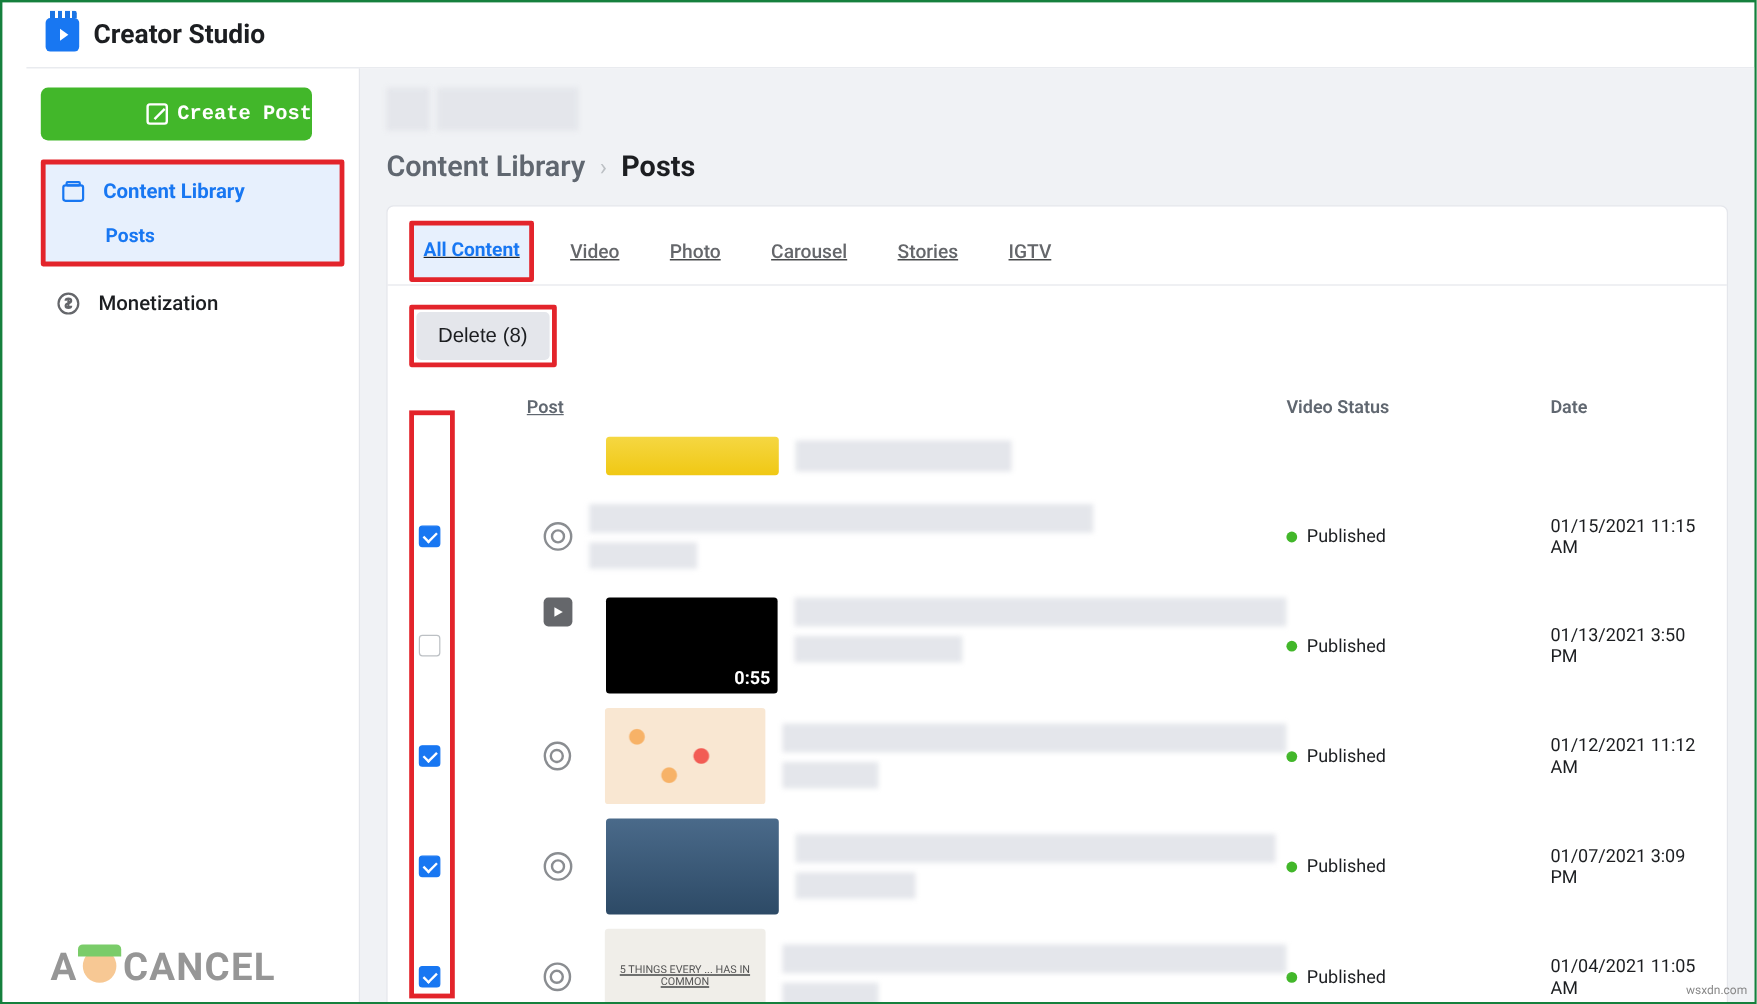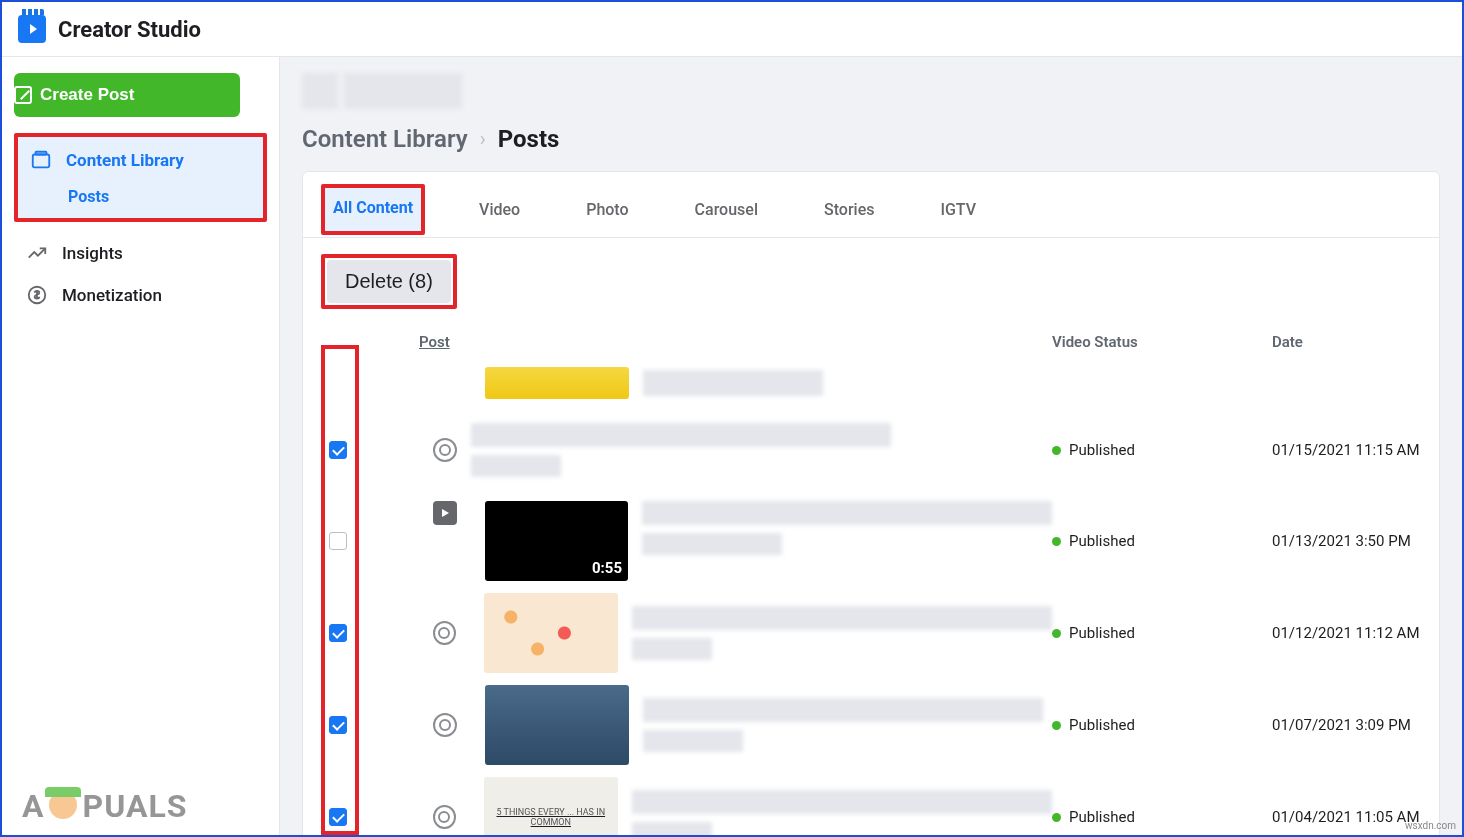--- a/index.html
+++ b/index.html
@@ -1,28 +1,28 @@
 <!DOCTYPE html>
 <html><head>
 <meta charset="utf-8">
 <style>
   *{box-sizing:border-box;margin:0;padding:0;}
   html,body{width:1464px;height:837px;font-family:-apple-system,BlinkMacSystemFont,"Segoe UI",Roboto,Helvetica,Arial,sans-serif;background:#fff;color:#1c1e21;}
-  .frame{width:1464px;height:837px;border:2px solid #1d4ed8;position:relative;overflow:hidden;}
+  .frame{width:1464px;height:837px;border:2px solid #15803d;position:relative;overflow:hidden;padding-left:20px;}
   
   .topbar{height:55px;border-bottom:1px solid #e4e6eb;display:flex;align-items:center;padding:0 16px;}
   .logo-badge{width:28px;height:28px;background:#1877f2;border-radius:4px;position:relative;display:flex;align-items:center;justify-content:center;margin-right:12px;}
   .logo-badge::before{content:"";position:absolute;top:-6px;left:2px;width:24px;height:6px;background:#1b74e4;border-radius:2px 2px 0 0;
     background-image:linear-gradient(90deg,#fff 2px,#1b74e4 2px,#1b74e4 6px,#fff 6px,#fff 8px,#1b74e4 8px,#1b74e4 12px,#fff 12px,#fff 14px,#1b74e4 14px,#1b74e4 18px,#fff 18px,#fff 20px,#1b74e4 20px);}
   .logo-badge .tri{width:0;height:0;border-left:7px solid #fff;border-top:5px solid transparent;border-bottom:5px solid transparent;margin-left:2px;}
   .app-title{font-size:22px;font-weight:700;color:#1c1e21;}
   
   .body{display:flex;height:calc(100% - 55px);}
   .sidebar{width:278px;flex:0 0 278px;border-right:1px solid #e4e6eb;padding:16px 12px;position:relative;}
-  .create-btn{width:226px;height:44px;background:#42b72a;border:none;border-radius:6px;color:#fff;font-size:17px;font-weight:700;display:flex;align-items:center;justify-content:flex-start;gap:8px;cursor:pointer;}
+  .create-btn{width:226px;height:44px;background:#42b72a;border:none;border-radius:6px;color:#fff;font-size:17px;font-weight:700;display:flex;align-items:center;justify-content:flex-end;gap:8px;cursor:pointer;font-family:Liberation Mono, monospace;}
   .create-btn .pen{width:18px;height:18px;border:2px solid #fff;border-radius:3px;position:relative;}
   .create-btn .pen::after{content:"";position:absolute;width:12px;height:2px;background:#fff;transform:rotate(-45deg);top:6px;left:3px;}
   .nav{margin-top:16px;}
   .nav-item{display:flex;align-items:center;gap:14px;padding:10px 12px;border-radius:6px;font-size:17px;color:#1c1e21;font-weight:500;cursor:pointer;}
   .nav-item.active{color:#1877f2;font-weight:700;}
   .nav-group{border:4px solid #e3242b;border-radius:2px;padding:2px 0 4px 0;background:#e7f0fd;margin-bottom:10px;}
   .nav-sub{padding:6px 12px 8px 50px;font-size:16px;font-weight:700;color:#1877f2;cursor:pointer;}
   .nav-icon{width:22px;height:22px;display:flex;align-items:center;justify-content:center;color:#65676b;}
   .nav-item.active .nav-icon{color:#1877f2;}
   .nav-icon svg{width:22px;height:22px;stroke:currentColor;fill:none;stroke-width:2;}
@@ -30,26 +30,26 @@
   .main{flex:1;background:#f0f2f5;padding:16px 22px 0 22px;overflow:hidden;position:relative;}
   .page-avatars{display:flex;gap:6px;margin-bottom:16px;}
   .blur-box{background:#e4e6eb;filter:blur(2px);}
   .page-avatars .blur-box:first-child{width:36px;height:36px;}
   .page-avatars .blur-box:last-child{width:118px;height:36px;}
   .breadcrumb{display:flex;align-items:center;gap:12px;font-size:24px;margin-bottom:18px;}
   .breadcrumb .crumb{color:#606770;font-weight:600;}
   .breadcrumb .sep{color:#bcc0c4;font-size:20px;}
   .breadcrumb .current{color:#1c1e21;font-weight:700;}
   .panel{background:#fff;border-radius:6px;border:1px solid #e4e6eb;min-height:640px;}
-  .tabs{display:flex;align-items:center;gap:42px;padding:14px 18px 0 18px;border-bottom:1px solid #e4e6eb;position:relative;}
+  .tabs{display:flex;align-items:center;gap:18px;padding:14px 18px 0 18px;border-bottom:1px solid #e4e6eb;position:relative;text-decoration:underline;}
   .tab{font-size:16px;color:#65676b;font-weight:500;padding:10px 8px 14px 8px;cursor:pointer;border:4px solid transparent;}
   .tab.active{color:#1877f2;font-weight:700;background:#e7f0fd;border:4px solid #e3242b;border-radius:2px;position:relative;top:-2px;}
   .toolbar{padding:16px 18px;}
   .delete-wrap{display:inline-block;border:4px solid #e3242b;border-radius:2px;padding:2px;}
-  .delete-btn{background:#e4e6eb;border:none;border-radius:4px;padding:10px 18px;font-size:20px;color:#1c1e21;font-weight:500;cursor:pointer;}
+  .delete-btn{background:#e4e6eb;border:none;border-radius:4px;padding:10px 18px;font-size:17px;color:#1c1e21;font-weight:500;cursor:pointer;}
   .table-head{display:flex;align-items:center;padding:8px 18px 10px 18px;font-size:15px;color:#606770;font-weight:600;}
   .col-check{width:38px;flex:0 0 38px;}
   .col-post{width:693px;flex:0 0 693px;padding-left:60px;text-decoration:underline;}
   .col-status{width:220px;flex:0 0 220px;}
   .col-date{flex:1;}
   .rows{position:relative;}
   .red-col{position:absolute;top:-16px;left:18px;width:38px;height:490px;border:4px solid #e3242b;z-index:5;pointer-events:none;}
   .row{display:flex;align-items:center;padding:6px 18px;min-height:90px;}
   .row.first{min-height:40px;border-bottom:none;}
   .cb{width:18px;height:18px;border:1px solid #bcc0c4;border-radius:3px;display:flex;align-items:center;justify-content:center;cursor:pointer;margin-left:8px;}
@@ -108,45 +108,36 @@
                   <rect x="3" y="6" width="18" height="14" rx="2"></rect>
                   <rect x="6" y="3" width="12" height="3" rx="1"></rect>
                 </svg>
             </span>
             <span>Content Library</span>
           </div>
           <div class="nav-sub">Posts</div>
         </div>
 
 
-        <div class="nav-item">
-          <span class="nav-icon">
-            <svg viewBox="0 0 24 24">
-                <polyline points="3 17 9 11 13 15 21 7"></polyline>
-                <polyline points="15 7 21 7 21 13"></polyline>
-              </svg>
-          </span>
-          <span>Insights</span>
-        </div>
 
         <div class="nav-item">
           <span class="nav-icon">
             <svg viewBox="0 0 24 24">
                 <circle cx="12" cy="12" r="9"></circle>
                 <path d="M12 7v10 M9.5 9.5c0-1 1-2 2.5-2s2.5 1 2.5 2-1 1.8-2.5 2.2-2.5 1.2-2.5 2.3 1 2 2.5 2 2.5-1 2.5-2"></path>
               </svg>
           </span>
           <span>Monetization</span>
         </div>
       </div>
 
       <div class="watermark">
         <span>A</span>
         <span class="wm-icon"></span>
-        <span>PUALS</span>
+        <span>CANCEL</span>
       </div>
     </div>
 
     <div class="main">
 
       <div class="page-avatars">
         <div class="blur-box"></div>
         <div class="blur-box"></div>
       </div>
 

